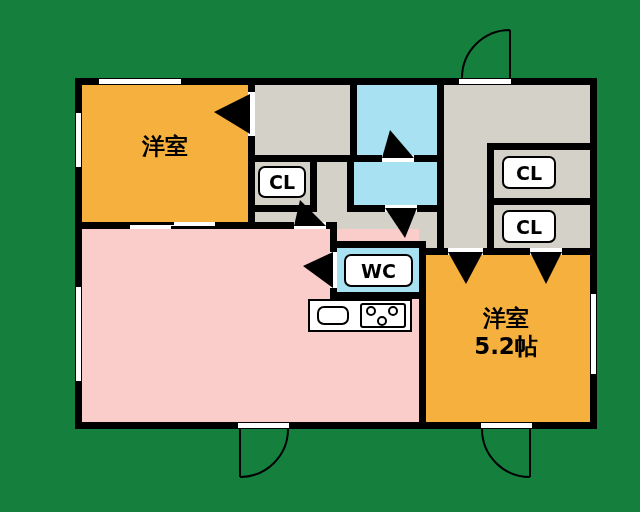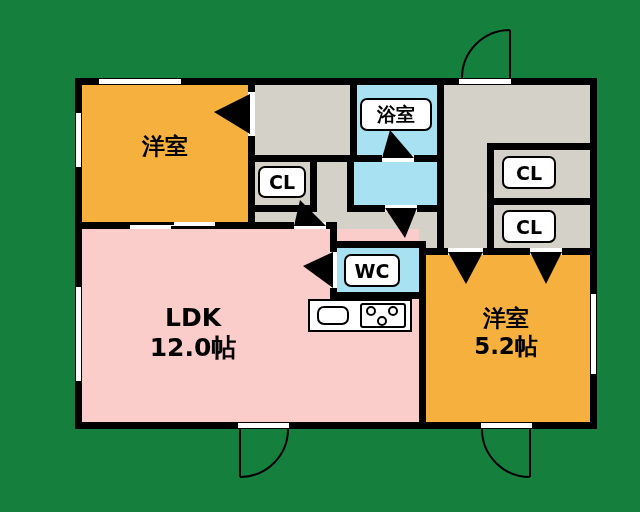--- a/index.html
+++ b/index.html
@@ -107,28 +107,23 @@
     <polygon points="382,158 414,158 390,130" fill="#000"></polygon>
     <polygon points="417,208 385,208 405,238" fill="#000"></polygon>
     <polygon points="333,288 333,252 303,266" fill="#000"></polygon>
     <polygon points="483,252 448,252 466,284" fill="#000"></polygon>
     <polygon points="562,252 530,252 546,284" fill="#000"></polygon>
   </svg>
 
   <div class="room-label lbl-bed" style="left:100px;top:116px;width:130px;height:62px;">
     <span class="l1">洋室</span>
   </div>
-  <div class="room-label lbl-ldk" style="left:118px;top:300px;width:150px;height:66px;">
-    <span class="l1">LDK</span>
-    <span class="l2">12.0帖</span>
-  </div>
   <div class="room-label lbl-bed" style="left:440px;top:302px;width:132px;height:62px;">
     <span class="l1">洋室</span>
     <span class="l2">5.2帖</span>
   </div>
 
-  <div class="pill" style="left:360px;top:98px;width:72px;height:33px;">浴室</div>
   <div class="pill" style="left:258px;top:166px;width:48px;height:32px;">CL</div>
   <div class="pill" style="left:502px;top:156px;width:54px;height:33px;">CL</div>
   <div class="pill" style="left:502px;top:210px;width:54px;height:33px;">CL</div>
-  <div class="pill" style="left:344px;top:254px;width:56px;height:33px;">WC</div>
+  <div class="pill" style="left:344px;top:254px;width:69px;height:33px;">WC</div>
 
 </div>
 
 </body></html>

